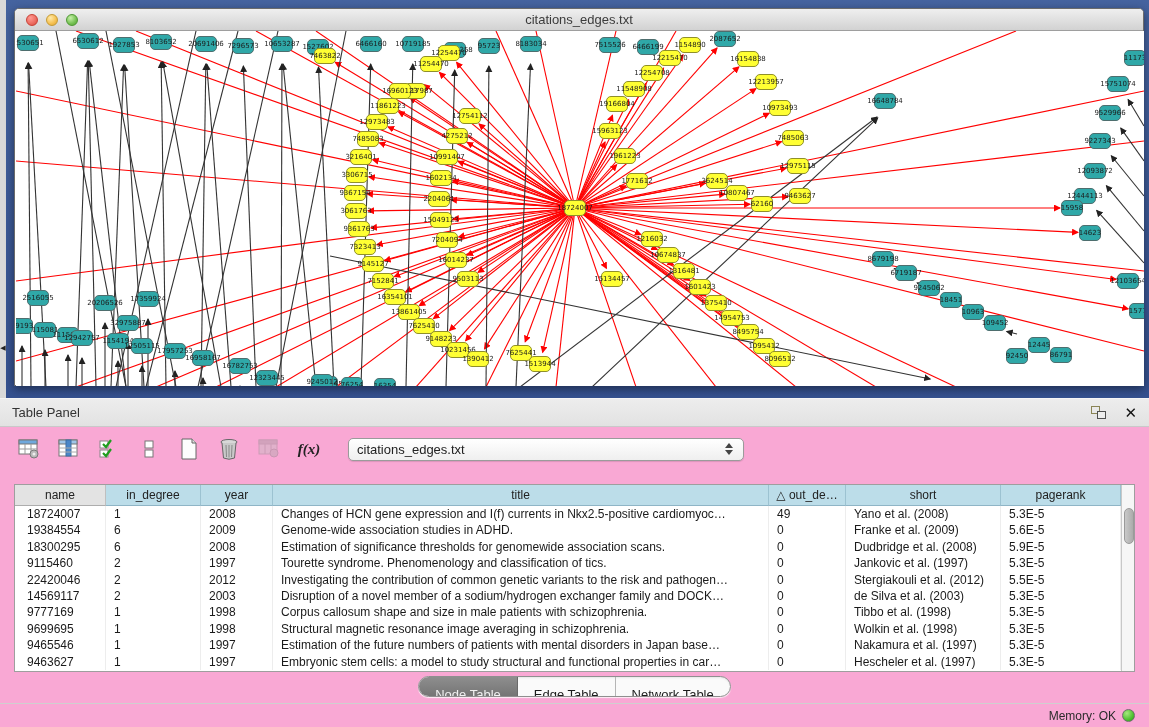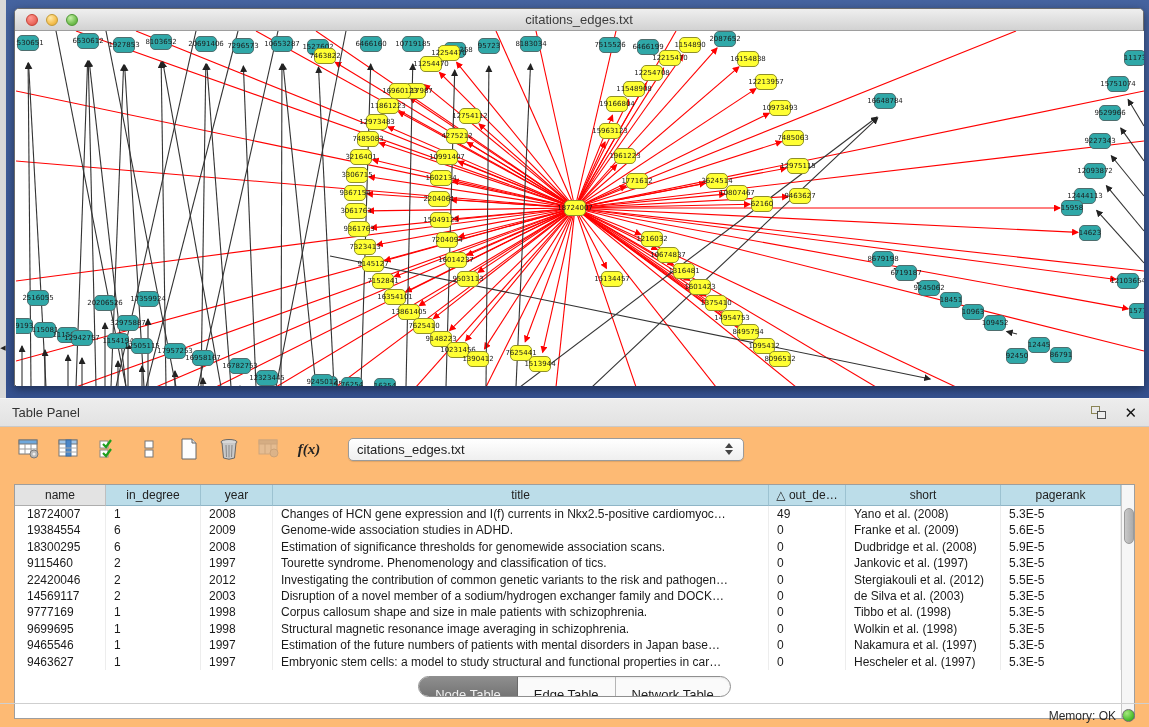--- a/index.html
+++ b/index.html
@@ -49,21 +49,21 @@
   .node.t { background:#2FA8A8; border:1.5px solid #4E6E6E; }
   .node.y { background:#FFFF33; border:1.5px solid #8F8F2A; }
   .node .lbl {
     position:absolute; left:-20px; top:3px; width:60px;
     font-size:7px; line-height:8px; text-align:center; color:#1B1B1B;
     font-family:"DejaVu Sans",sans-serif; pointer-events:none; white-space:nowrap;
   }
   
   .tablepanel {
     position:absolute; left:0; top:398px; width:1149px; height:329px;
-    background:#fdba74; border-top:1px solid #F5F5F5;
+    background:#f9a8d4; border-top:1px solid #F5F5F5;
   }
   .tp-header {
     height:28px; background:linear-gradient(#EDEDED,#E2E2E2);
     border-bottom:1px solid #C9C9C9;
     display:flex; align-items:center; padding:0 12px;
     font-size:13px; color:#333;
   }
   .tp-header .spacer{flex:1;}
   .float-icon { position:relative; width:15px; height:13px; margin-right:18px; cursor:pointer;}
   .float-icon .back { position:absolute; left:0; top:0; width:9px; height:8px; border:1.5px solid #8A8455; }
@@ -81,21 +81,21 @@
     background:linear-gradient(#FFFFFF,#EFEFEF);
     display:flex; align-items:center; padding:0 8px; font-size:13px; color:#222;
     box-shadow:0 1px 1px rgba(0,0,0,.12);
   }
   .combo .val { flex:1; }
   .stepper { display:flex; flex-direction:column; gap:2px; padding-right:2px;}
   .stepper i { display:block; width:0; height:0; border-left:4px solid transparent; border-right:4px solid transparent; }
   .stepper .up  { border-bottom:5px solid #444; }
   .stepper .dn  { border-top:5px solid #444; }
   .tablewrap {
-    position:absolute; left:14px; top:85px; width:1121px; height:235px;
+    position:absolute; left:14px; top:85px; width:1121px; height:188px;
     border:1px solid #9E9E9E; background:#fff; display:flex;
   }
   .tcols { width:1106px; }
   .thead { display:flex; height:21px; }
   .th {
     background:#BCDDE9; border-right:1px solid #9CC2D1; border-bottom:1px solid #8FB5C6;
     font-size:12px; color:#222; text-align:center; line-height:20px;
     overflow:hidden; white-space:nowrap; cursor:pointer;
   }
   .th.c0 { background:#E3E3E3; border-right:1px solid #BFBFBF; border-bottom:1px solid #ADADAD;}

